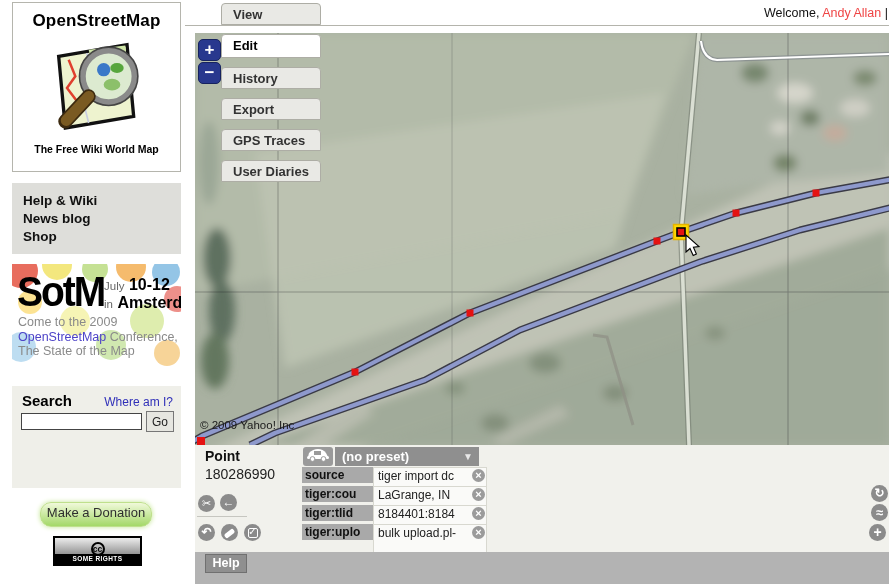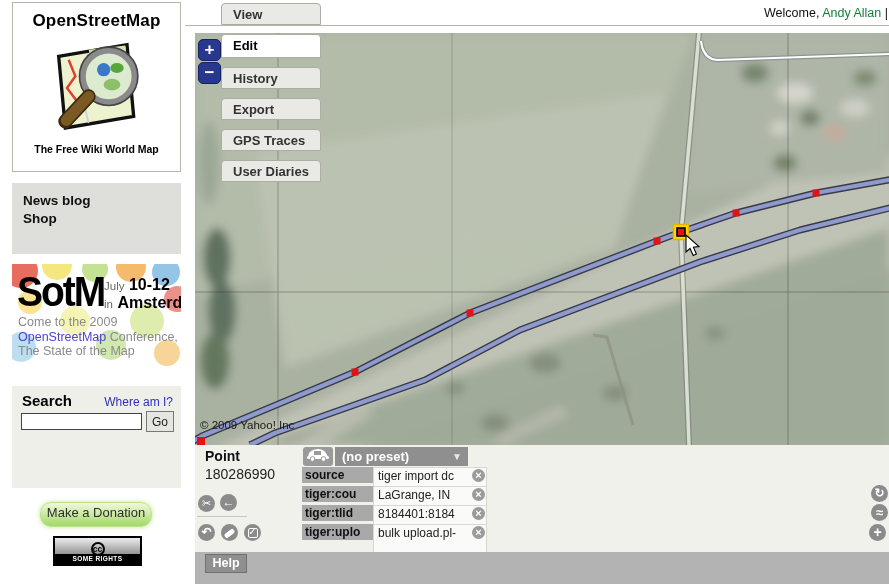--- a/index.html
+++ b/index.html
@@ -11,21 +11,21 @@
 
   
   .tabline { position:absolute; top:25px; left:0; width:889px; height:0; border-top:1px solid #b4b4ac; z-index:1; }
   .tabs { position:absolute; left:221px; top:3px; display:flex; gap:9px; z-index:2;flex-direction:column; }
   .tab {
     height:22px; line-height:21px; padding:0 11px; font-size:13px; font-weight:bold; color:#333;
     background:#e9e9e5; border:1px solid #adada5; border-radius:4px 4px 0 0; cursor:pointer;
   }
   .tab.active { background:#fff; color:#000; height:24px; z-index:3; }
   .welcome { position:absolute; top:6px; right:1px; font-size:12.5px; color:#111; z-index:2; white-space:nowrap; }
-  .welcome a { color:#15803d; text-decoration:none; }
+  .welcome a { color:#ef4444; text-decoration:none; }
 
   
   .sidebar { position:absolute; left:0; top:0; width:185px; height:584px; background:#fff; z-index:4; }
   .logo-box {
     position:absolute; left:12px; top:2px; width:169px; height:170px;
     background:#fff; border:1px solid #b5b5ad; text-align:center;
   }
   .logo-title { font-size:17px; font-weight:bold; color:#000; margin-top:8px; letter-spacing:0.2px; }
   .logo-art { margin-top:2px; }
   .logo-tagline { font-size:10.5px; font-weight:bold; color:#000; margin-top:1px; }
@@ -92,21 +92,21 @@
   .ic-check::before   { content:"\2713"; font-size:10px; }
   .ic-check { line-height:15px; }
   .ic-check span.box { position:absolute; left:3.5px; top:3.5px; width:10px; height:10px; border:1.5px solid #fff; border-radius:2px; }
   .divider { position:absolute; left:2px; top:71px; width:50px; border-top:1px solid #c6c6c0; }
 
   .preset-car {
     position:absolute; left:108px; top:2px; width:30px; height:19px; background:#9a9a9a; border-radius:3px;
     cursor:pointer; text-align:center;
   }
   .preset-dd {
-    position:absolute; left:140px; top:2px; width:133px; height:19px; background:#8f8f8f; color:#fff;
+    position:absolute; left:140px; top:2px; width:144px; height:19px; background:#8f8f8f; color:#fff;
     font-size:13px; font-weight:bold; line-height:19px; padding-left:7px; cursor:pointer;
   }
   .preset-dd .arrow { position:absolute; right:6px; top:0px; font-size:10px; color:#e8e8e8; }
   .preset-dd .arrow::before { content:"\25BC"; }
 
   .tagrow { position:absolute; left:107px; width:185px; height:16px; }
   .tagkey {
     position:absolute; left:0; top:0; width:71px; height:16px; background:#a9a9a9; color:#111;
     font-size:12px; font-weight:bold; padding:1px 3px; overflow:hidden; white-space:nowrap;
   }
@@ -159,20 +159,21 @@
           <circle cx="74" cy="52" r="31" fill="none" stroke="#8a8a8a" stroke-width="7"></circle>
           <circle cx="74" cy="52" r="35" fill="none" stroke="#444" stroke-width="2"></circle>
           <line x1="50" y1="76" x2="22" y2="106" stroke="#3c2a10" stroke-width="17" stroke-linecap="round"></line>
           <line x1="50" y1="76" x2="23" y2="105" stroke="#7a5a22" stroke-width="13" stroke-linecap="round"></line>
         </svg>
       </div>
       <div class="logo-tagline">The Free Wiki World Map</div>
     </div>
 
     <div class="links-box">
+      <a href="#">Help &amp; Wiki</a>
       <a href="#">News blog</a>
       <a href="#">Shop</a>
     </div>
 
     <div class="sotm">
       <div class="dot" style="left:-8px;top:-10px;width:34px;height:34px;background:rgba(224,60,40,.75)"></div>
       <div class="dot" style="left:30px;top:-14px;width:30px;height:30px;background:rgba(235,215,40,.6)"></div>
       <div class="dot" style="left:70px;top:-8px;width:26px;height:26px;background:rgba(150,200,60,.55)"></div>
       <div class="dot" style="left:104px;top:-12px;width:30px;height:30px;background:rgba(240,150,30,.65)"></div>
       <div class="dot" style="left:140px;top:-6px;width:28px;height:28px;background:rgba(60,150,210,.55)"></div>

